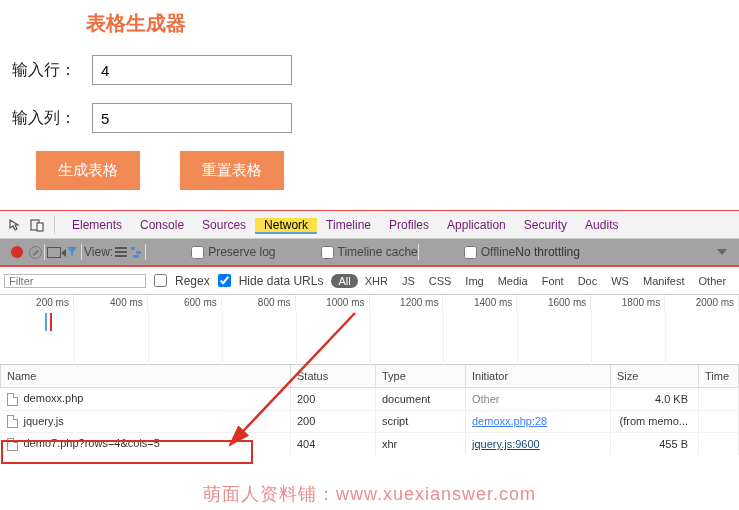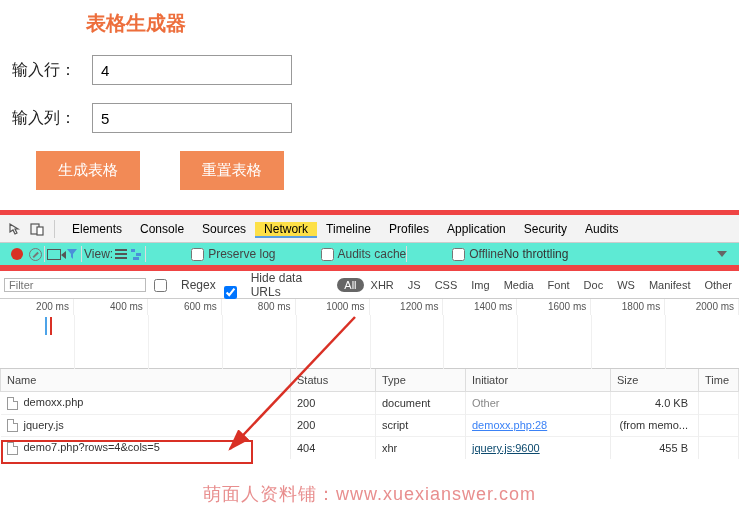--- a/index.html
+++ b/index.html
@@ -1,46 +1,46 @@
 <!DOCTYPE html>
 <html><head>
 <meta charset="utf-8">
 <style>
 * { box-sizing: border-box; margin: 0; padding: 0; }
 body { font-family: Arial, "Microsoft YaHei", sans-serif; font-size: 13px; color: #333; width: 739px; height: 510px; position: relative; background: #fff; }
 
-.app-panel { padding: 10px 12px 20px 12px; border-bottom: 5px solid #ef4444; }
+.app-panel { padding: 10px 12px 20px 12px; border-bottom: 1px solid #ef4444; }
 .app-title { color: #ed6e3c; font-size: 20px; font-weight: bold; margin-left: 74px; margin-bottom: 18px; }
 .form-row { display: flex; align-items: center; margin-bottom: 18px; }
 .form-label { width: 80px; font-size: 16px; color: #222; }
 .form-input { width: 200px; height: 30px; border: 1px solid #999; padding: 0 8px; font-size: 15px; }
 .btn-row { margin-left: 24px; margin-top: 4px; }
 .btn { display: inline-block; background: #f28a56; color: #fff; border: none; padding: 10px 22px; font-size: 15px; cursor: pointer; margin-right: 36px; }
 
 .devtools { font-family: "Segoe UI", Arial, sans-serif; font-size: 12px; color: #333; }
 .dt-tabs { display: flex; align-items: center; border-bottom: 1px solid #ccc; height: 28px; background: #f3f3f3; padding-left: 6px; gap: 4px; }
-.dt-tab { padding: 0 9px; height: 28px; line-height: 28px; cursor: pointer; color: #000000; }
+.dt-tab { padding: 0 9px; height: 28px; line-height: 28px; cursor: pointer; color: #701a75; }
 .dt-tab.active { color: #000; border-bottom: 2px solid #5a9ee0; background: #fde047; }
 .dt-icon { display: inline-flex; align-items: center; justify-content: center; width: 18px; height: 18px; cursor: pointer; }
 
-.dt-toolbar { display: flex; align-items: center; height: 28px; border-bottom: 6px solid #ef4444; padding-left: 8px; background: #5eead4; }
+.dt-toolbar { display: flex; align-items: center; height: 28px; border-bottom: 2px solid #ef4444; padding-left: 8px; background: #a3a3a3; }
 .rec-dot { width: 12px; height: 12px; border-radius: 50%; background: #d93025; }
 .clear-circ { width: 13px; height: 13px; border: 1.5px solid #777; border-radius: 50%; position: relative; }
 .clear-circ::after { content: ""; position: absolute; left: 2px; right: 2px; top: 5px; height: 1.5px; background: #777; transform: rotate(-45deg); }
 .cam-icon { width: 14px; height: 11px; border: 1.5px solid #555; position: relative; }
 .cam-icon::before { content: ""; position: absolute; right: -6px; top: 1px; width: 0; height: 0; border-top: 4px solid transparent; border-bottom: 4px solid transparent; border-right: 5px solid #555; }
 .funnel { width: 12px; height: 12px; }
 .dt-toolbar label { display: flex; align-items: center; gap: 4px; font-size: 12px; color: #444; padding-left: 45px; }
 .view-label { color: #444; margin-left: 2px; }
 .vbtn { width: 16px; height: 16px; display: inline-flex; align-items: center; justify-content: center; }
 .dropdown-caret { width: 0; height: 0; border-left: 5px solid transparent; border-right: 5px solid transparent; border-top: 6px solid #666; margin-left: auto; margin-right: 12px; }
 
 .dt-filterbar { display: flex; align-items: center; height: 28px; border-bottom: 1px solid #ccc; padding-left: 4px; gap: 8px; background: #fff; }
 .filter-input { width: 142px; height: 14px; border: 1px solid #bbb; font-size: 11px; padding: 0 4px; }
-.dt-filterbar label { display: flex; align-items: flex-end; gap: 14px; font-size: 12px; color: #444; }
+.dt-filterbar label { display: flex; align-items: center; gap: 8px; font-size: 12px; color: #444; }
 .pill { padding: 1px 7px; border-radius: 8px; font-size: 11px; cursor: pointer; color: #444; }
 .pill.active { background: #666; color: #fff; }
 
 .timeline { position: relative; height: 70px; border-bottom: 1px solid #ccc; background: #fff; }
 .timeline-labels { display: flex; height: 16px; font-size: 10px; color: #555; }
 .tl-label { flex: 1; text-align: right; padding-right: 4px; border-right: 1px solid #eee; line-height: 16px; }
 .timeline-body { position: relative; height: 54px; width: 100%; }
 .tl-tick { position: absolute; top: 0; bottom: 0; width: 1px; background: #f0f0f0; }
 .tl-mark { position: absolute; top: 2px; width: 2px; height: 18px; }
 .tl-mark.red { background: #d93025; }
@@ -131,21 +131,21 @@
           <rect x="3" y="10" width="6" height="3" fill="#4a90d9"></rect>
         </svg>
     </span>
     <span style="width:1px;height:16px;background:#ddd"></span>
     <label>
         <input type="checkbox" style=""> 
         <span>Preserve log</span>
       </label>
     <label>
         <input type="checkbox" style=""> 
-        <span>Audits cache</span>
+        <span>Timeline cache</span>
       </label>
     <span style="width:1px;height:16px;background:#ddd"></span>
     <label>
         <input type="checkbox" style=""> 
         <span>Offline</span>
       </label>
     <span>No throttling</span>
     <span class="dropdown-caret"></span>
   </div>
 

